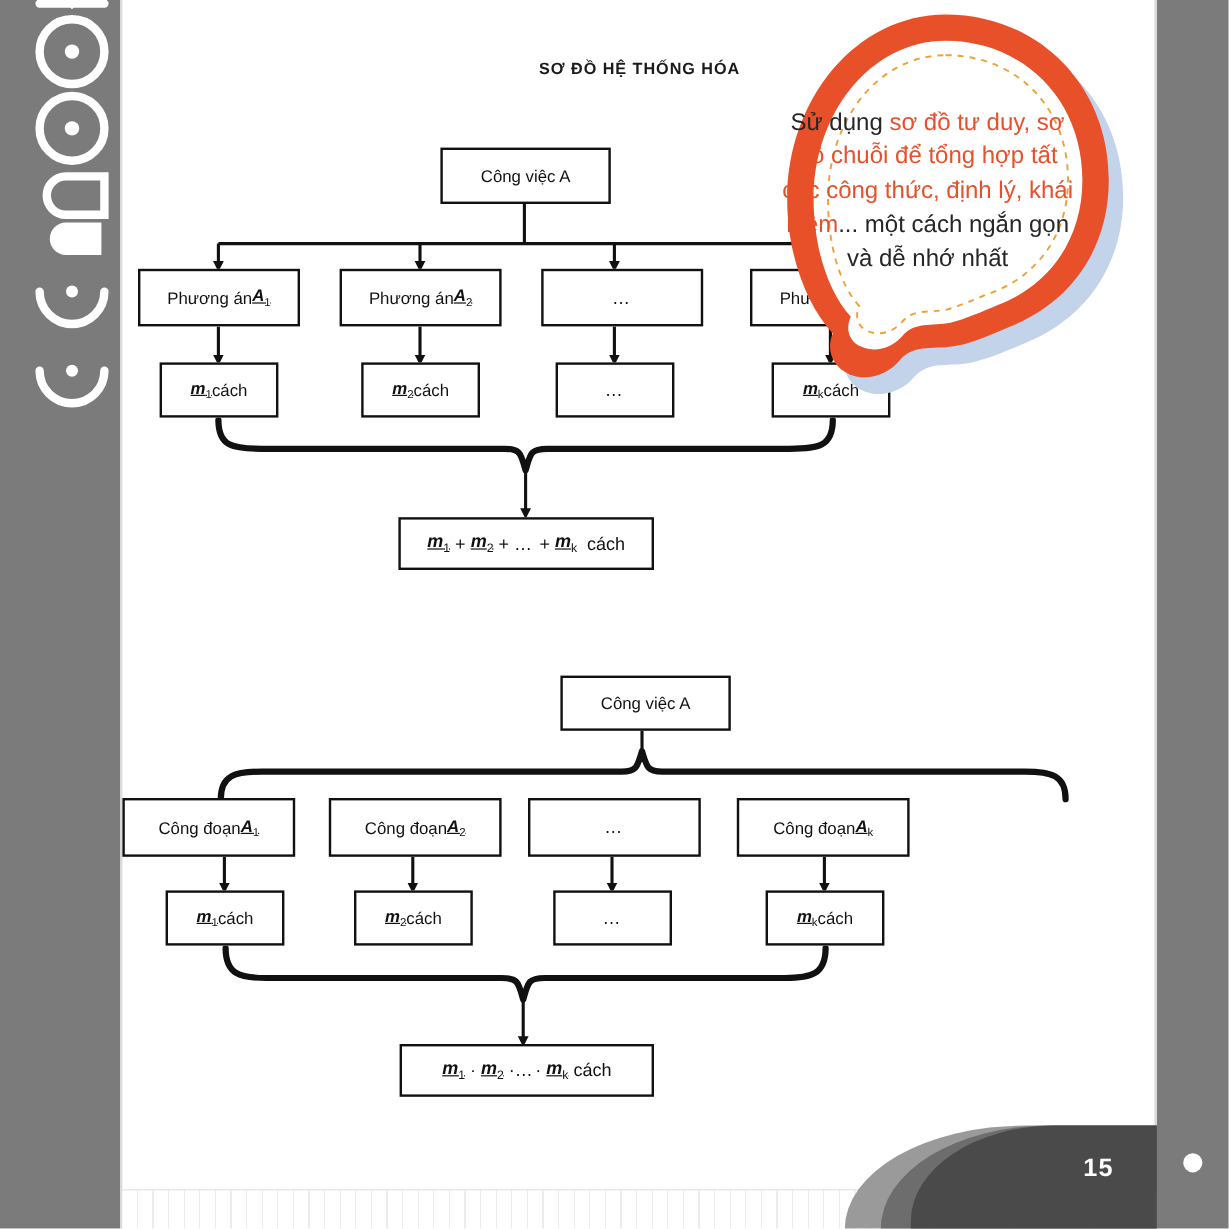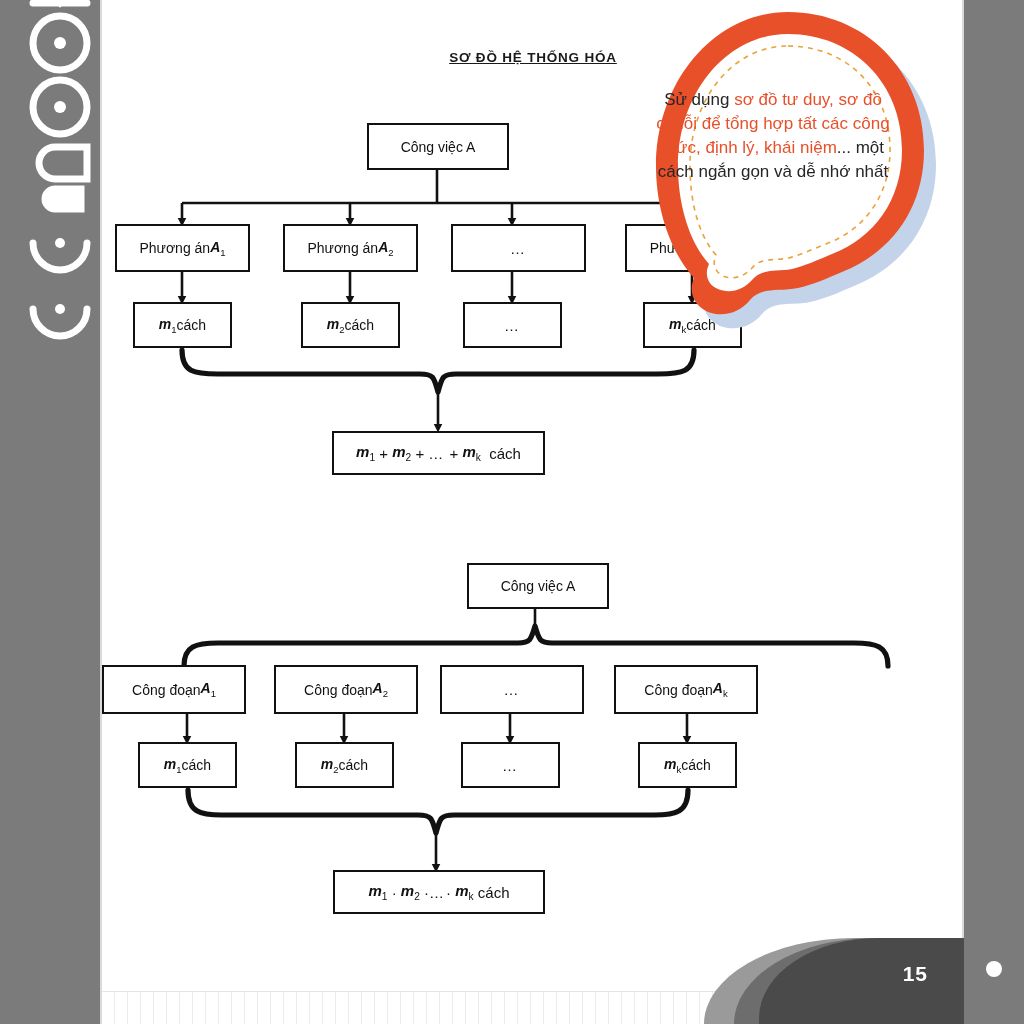--- a/index.html
+++ b/index.html
@@ -144,21 +144,20 @@
     top: 0;
   }
 
   
   .title {
     position: absolute;
     text-align: center;
     color: #1a1a1a;
     font-weight: bold;
     white-space: nowrap;
-    text-decoration: underline;
   }
   #title-sub {
     left: 0; top: 50px; width: 862px;
     font-size: 13.5px;
     letter-spacing: 0.8px;
   }
   #title-add {
     left: 0; top: 74px; width: 862px;
     font-size: 19px;
     letter-spacing: 0.4px;
@@ -176,40 +175,40 @@
     border: 2px solid #111111;
     background: #ffffff;
     display: flex;
     align-items: center;
     justify-content: center;
     color: #111111;
     font-size: 14px;
     white-space: nowrap;
     text-align: center;
   }
-  .node .mathvar { font-style: italic; font-weight: bold; }
+  .node .mathvar { font-style: italic; font-weight: bold; text-decoration: underline; }
   .node sub { font-size: 0.68em; font-style: normal; font-weight: normal; }
   .dots { letter-spacing: 2px; font-size: 15px; }
 
   
   #bubble-wrap {
     position: absolute;
     left: 602px;
     top: 0;
     width: 340px;
     height: 340px;
     pointer-events: none;
   }
   #bubble-text {
     position: absolute;
     left: 648px;
     top: 88px;
     width: 250px;
     text-align: center;
-    font-size: 17px;
+    font-size: 20px;
     line-height: 1.42;
     color: #262626;
   }
   .hl { color: #e8502a; }
 </style>
 </head>
 <body>
 
 <div id="page">
 

